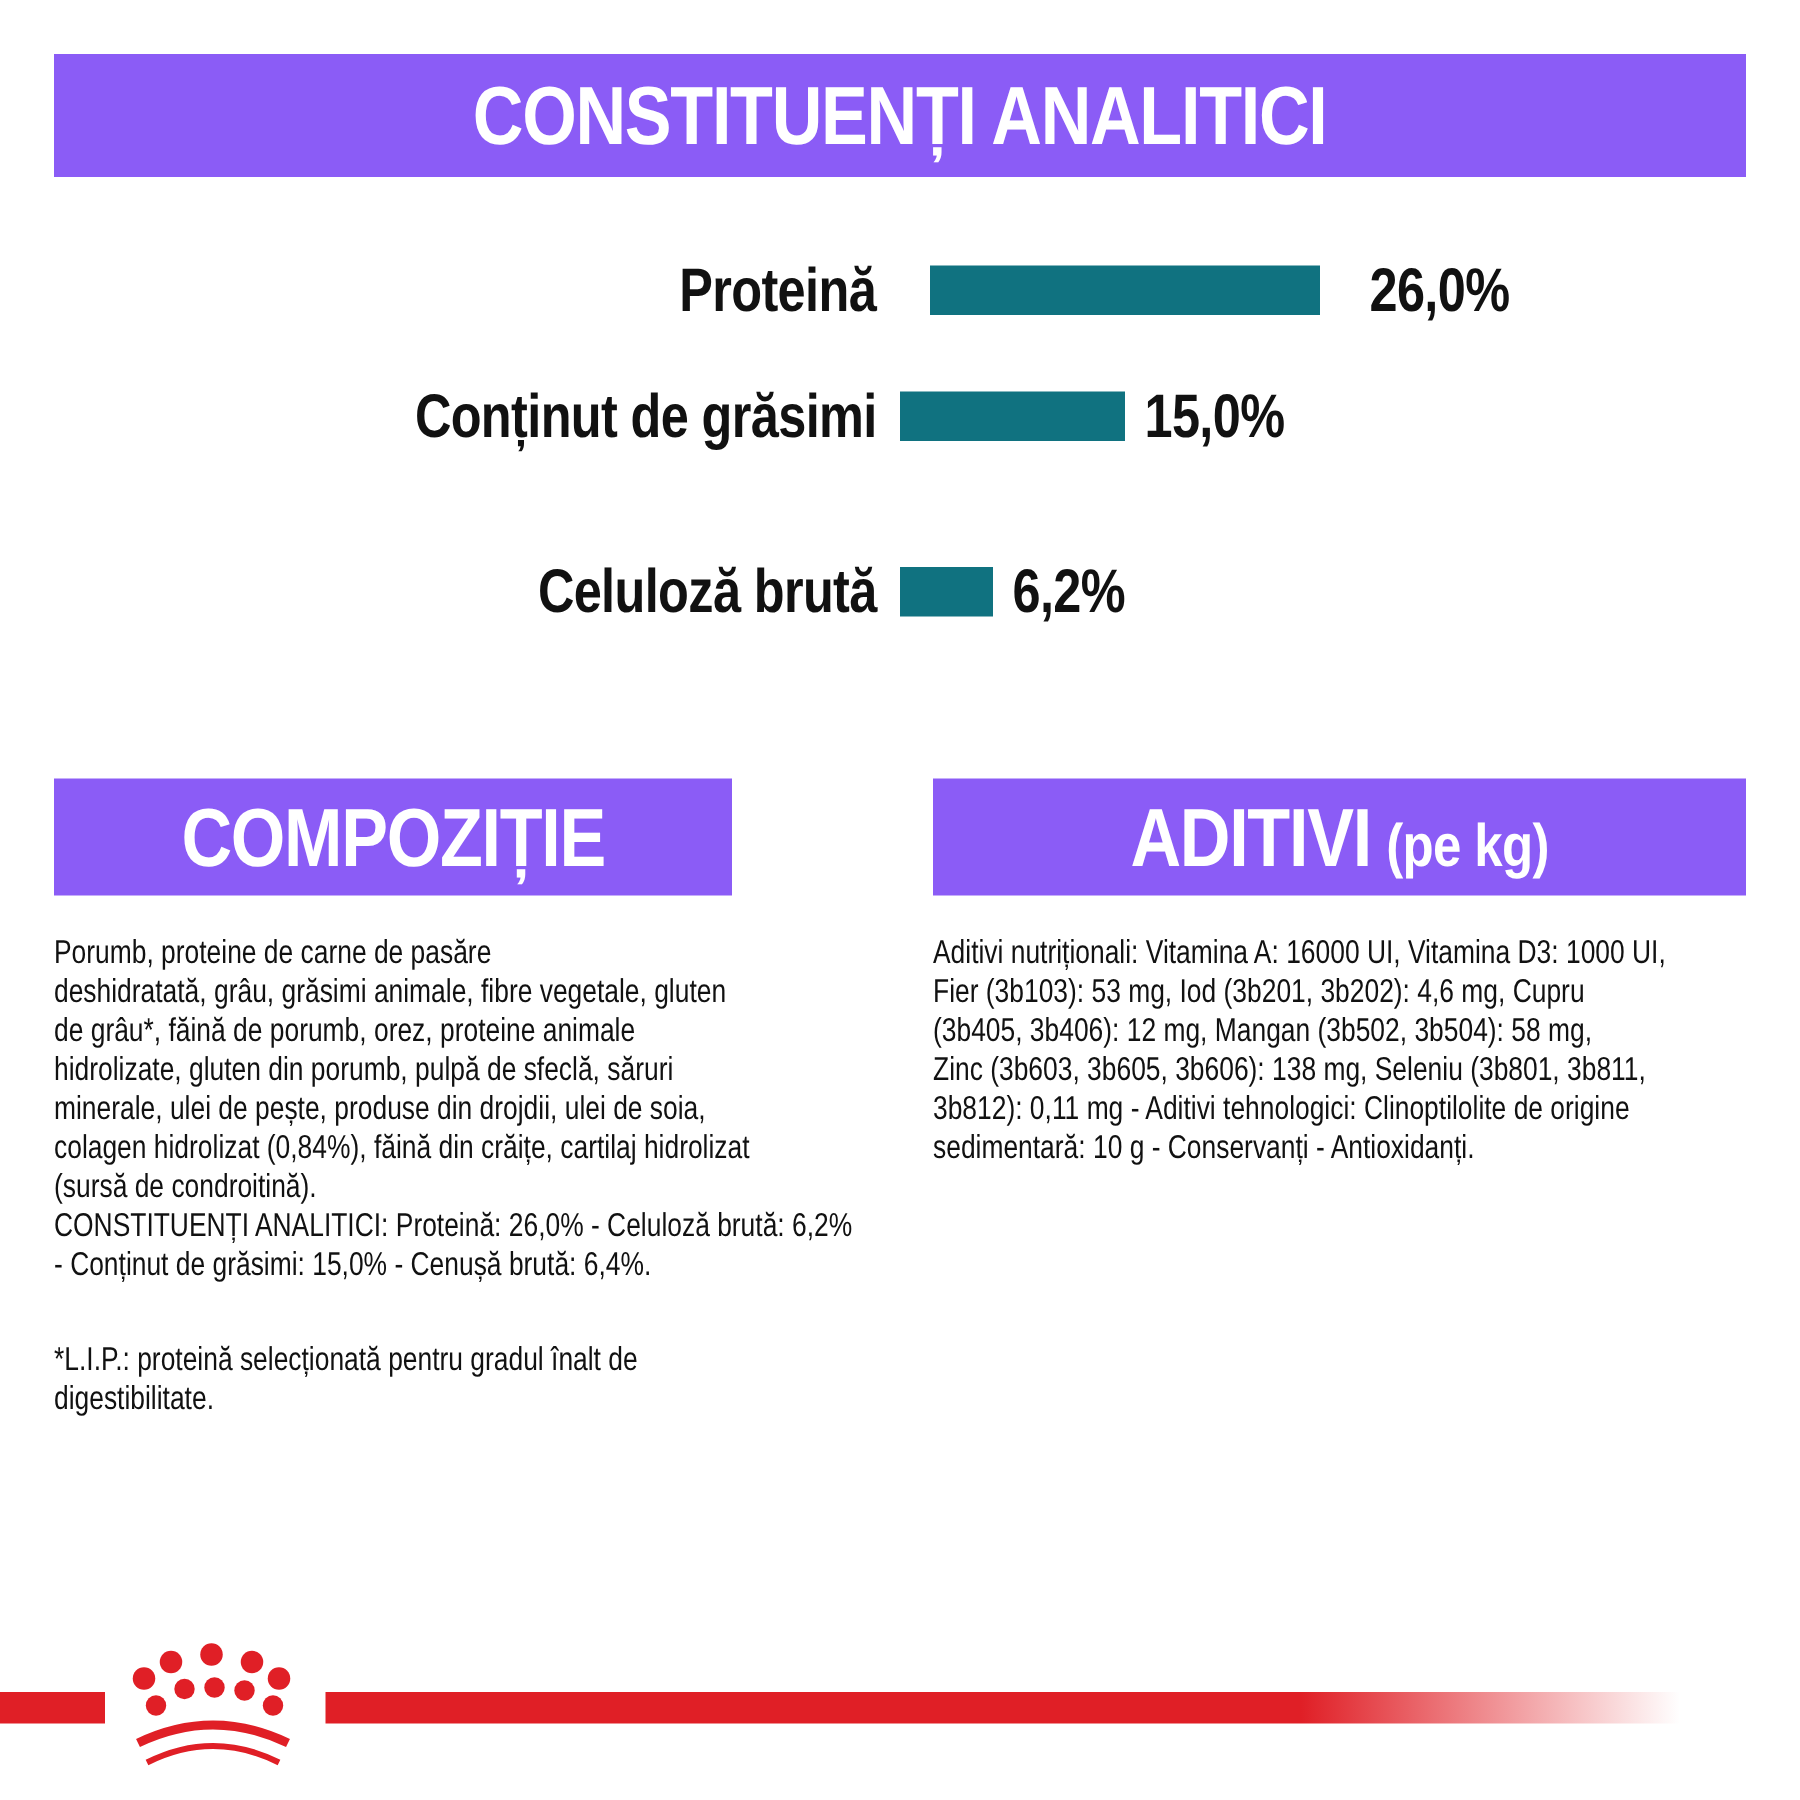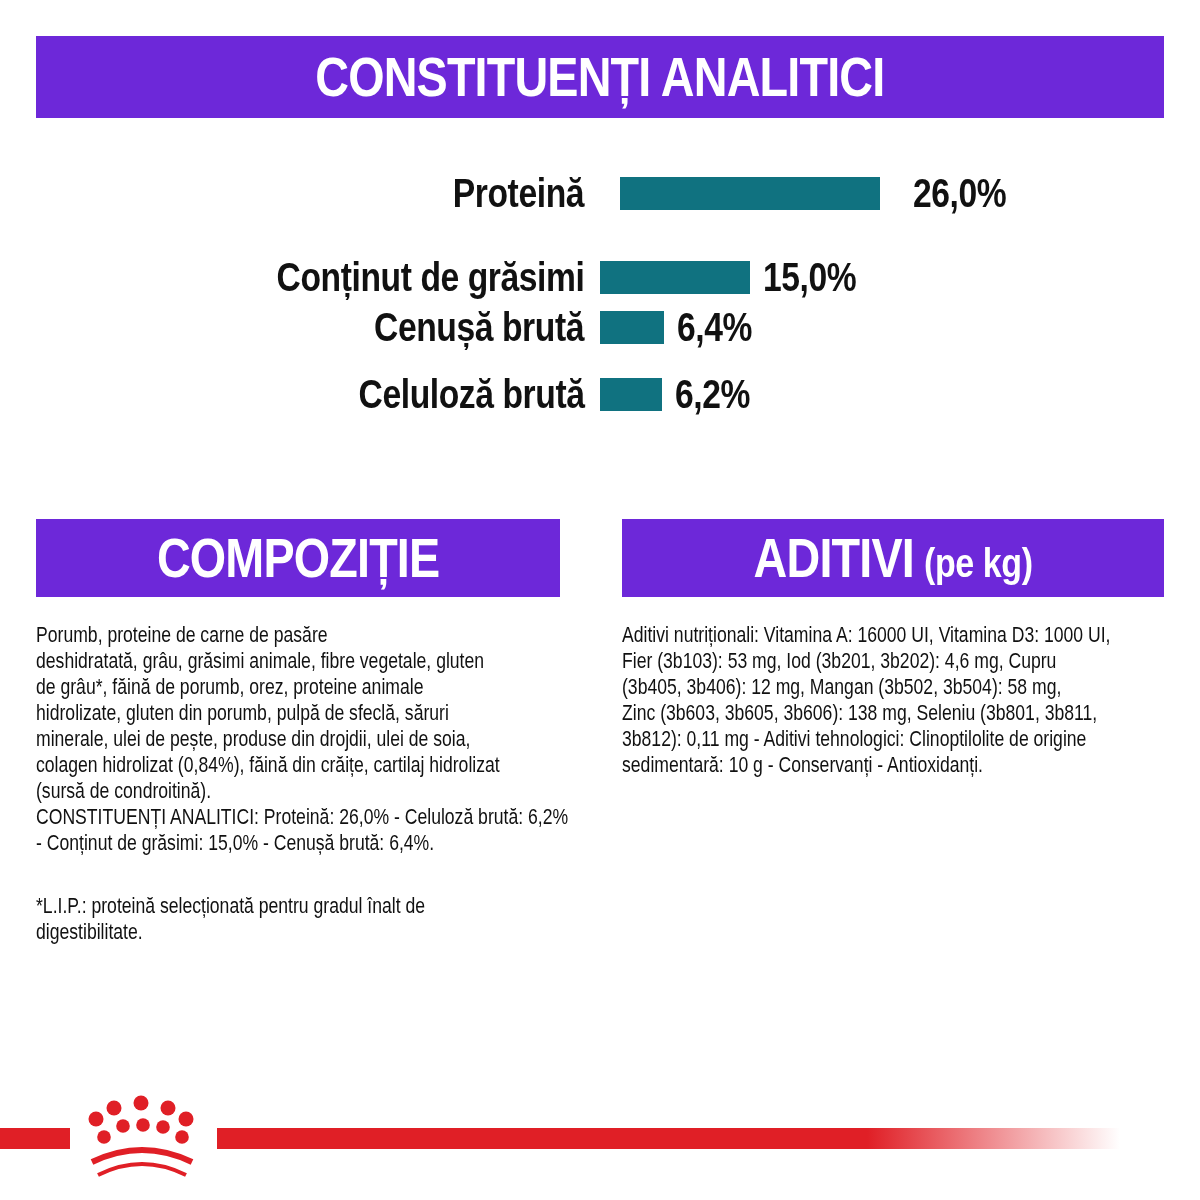--- a/index.html
+++ b/index.html
@@ -5,26 +5,26 @@
   html,body { margin:0; padding:0; }
   body {
     width:1200px; height:1200px;
     background:#ffffff;
     font-family:"Liberation Sans", sans-serif;
     position:relative; overflow:hidden;
     color:#111111;
   }
   .banner {
     position:absolute;
-    background:#6d28d9;
+    background:#8b5cf6;
     display:flex; align-items:center; justify-content:center;
     color:#ffffff;
   }
   #main-banner { left:36px; top:36px;  width:1128px; height:82px; }
-  #comp-banner { left:36px; top:519px; width:524px;  height:78px; }
+  #comp-banner { left:36px; top:519px; width:452px;  height:78px; }
   #adit-banner { left:622px; top:519px; width:542px; height:78px; }
   .banner-inner {
     display:inline-flex; align-items:baseline;
     transform:scaleX(0.85); transform-origin:50% 50%;
     white-space:nowrap;
   }
   .banner-title  { font-size:55px; font-weight:bold; letter-spacing:-1px; }
   .banner-suffix { font-size:40px; font-weight:bold; margin-left:12px; letter-spacing:-0.5px; }
 
   
@@ -77,25 +77,20 @@
     <div class="chart-row" style="top: 0px; gap: 20px;">
       <div class="cat"><span class="cat-text">Proteină</span></div>
       <div class="bar" style="width: 260px; background: rgb(16, 114, 128);"></div>
       <span class="val">26,0%</span>
     </div>
     <div class="chart-row" style="top: 67px; margin-top: 17px;">
       <div class="cat"><span class="cat-text">Conținut de grăsimi</span></div>
       <div class="bar" style="width: 150px; background: rgb(16, 114, 128);"></div>
       <span class="val">15,0%</span>
     </div>
-    <div class="chart-row" style="top: 134px;">
-      <div class="cat"><span class="cat-text">Cenușă brută</span></div>
-      <div class="bar" style="width: 64px; background: rgb(16, 114, 128);"></div>
-      <span class="val">6,4%</span>
-    </div>
     <div class="chart-row" style="top: 201px;">
       <div class="cat"><span class="cat-text">Celuloză brută</span></div>
       <div class="bar" style="width: 62px; background: rgb(16, 114, 128);"></div>
       <span class="val">6,2%</span>
     </div>
   </div>
 
 <div class="banner" id="comp-banner">
   <span class="banner-inner">
     <span class="banner-title">COMPOZIȚIE</span>

